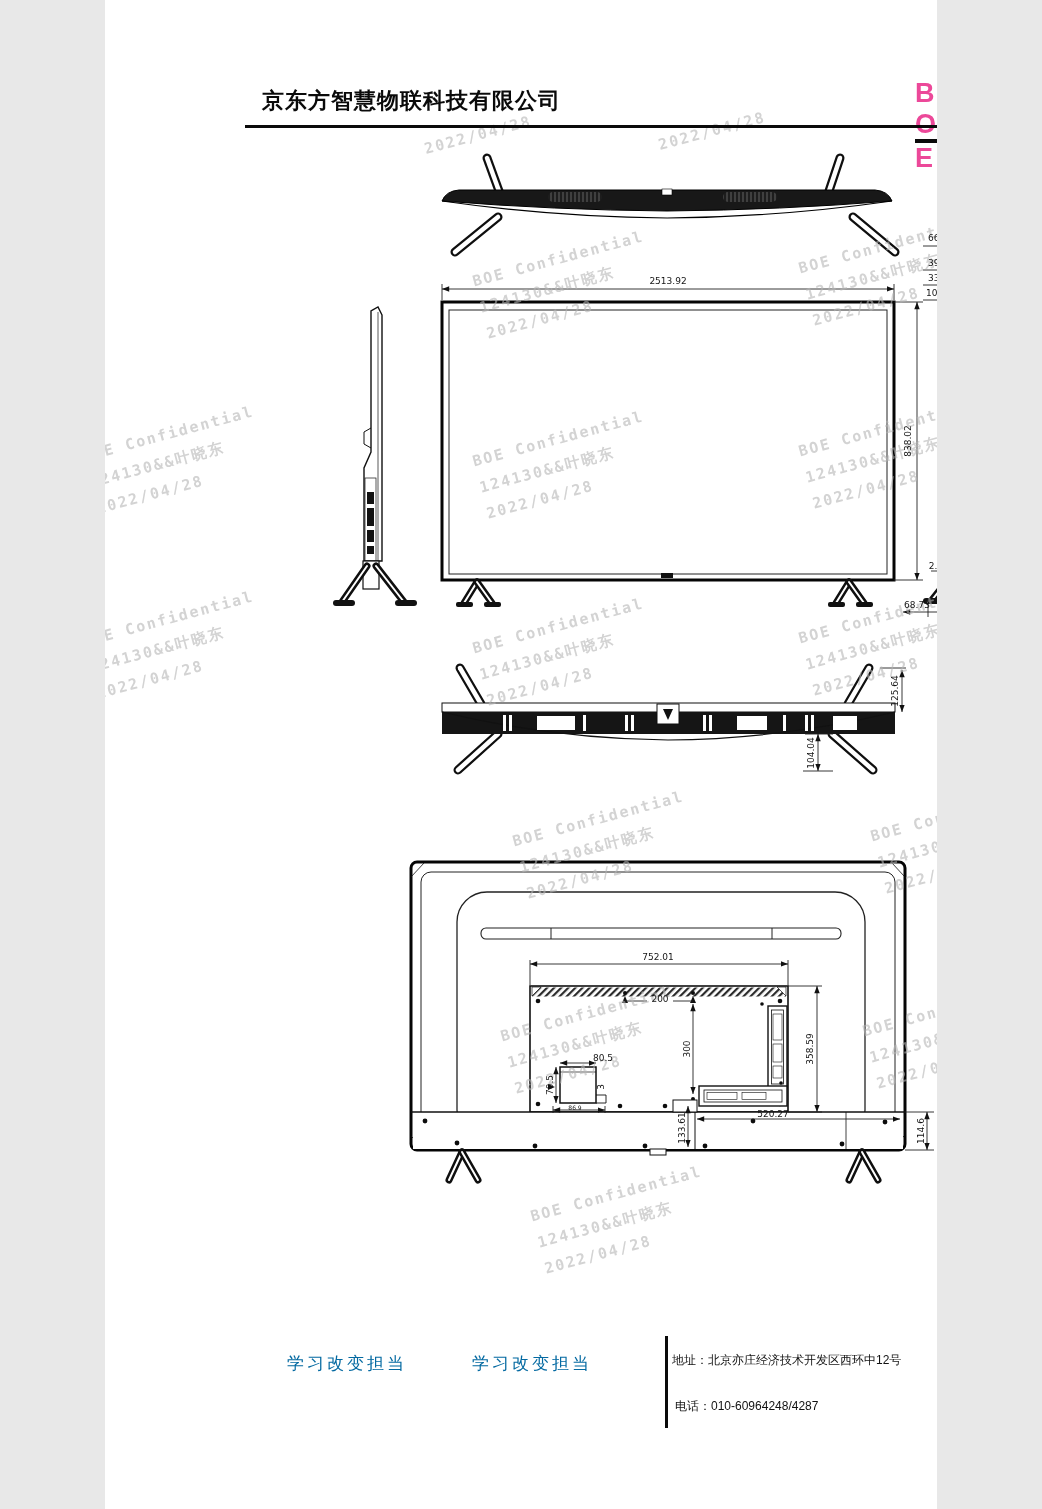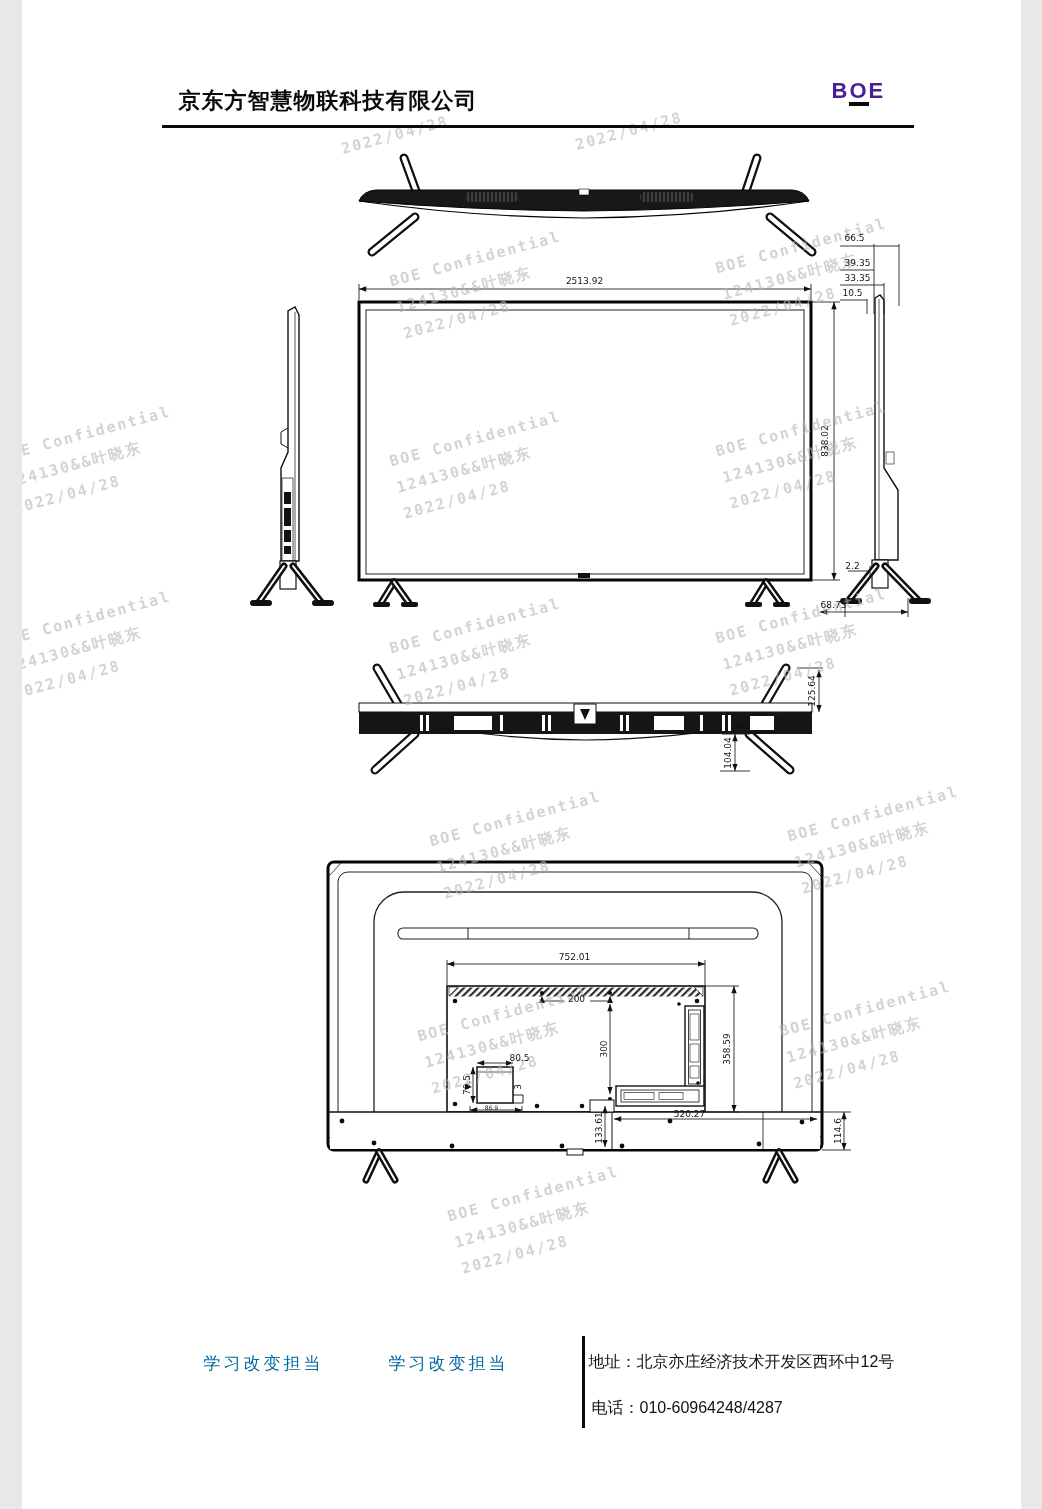--- a/index.html
+++ b/index.html
@@ -1,21 +1,21 @@
 <!DOCTYPE html>
 <html><head>
 <meta charset="utf-8">
 <style>
   html,body{margin:0;padding:0;background:#e8e8e8}
-  .stage{position:relative;width:999px;height:1509px;background:#ffffff;overflow:hidden;
+  .stage{position:relative;width:832px;height:1509px;background:#ffffff;overflow:hidden;
          font-family:"Liberation Sans",sans-serif;margin:0 auto}
   
   .hdr-company{position:absolute;left:157px;top:86px;font-size:22px;font-weight:bold;
                color:#0a0a0a;letter-spacing:1px;z-index:3}
-  .hdr-logo{position:absolute;left:810px;top:78px;font-size:22px;font-weight:bold;color:#4c1d95;
+  .hdr-logo{position:absolute;left:810px;top:78px;font-size:27px;font-weight:bold;color:#ec4899;
             letter-spacing:2px;z-index:3}
   .hdr-logo .u{display:inline-block;border-bottom:4px solid #0a0a0a;line-height:1.02}
   .hdr-rule{position:absolute;left:140px;top:125px;width:752px;height:3px;background:#0a0a0a;z-index:3}
   
   .drawing{position:absolute;left:0;top:0;z-index:1}
   .legB{stroke:#0f0f0f;stroke-width:9;stroke-linecap:round}
   .legW{stroke:#ffffff;stroke-width:4.5;stroke-linecap:round}
   .ftB{stroke:#0f0f0f;stroke-width:7;stroke-linecap:round}
   .ftW{stroke:#ffffff;stroke-width:2;stroke-linecap:round}
   .dl{stroke:#222;stroke-width:.9;fill:none}
@@ -30,21 +30,21 @@
        font-size:9px;color:#151515;white-space:nowrap;z-index:3}
   .vdim{transform:translate(-50%,-50%) rotate(-90deg)}
   .tiny{font-size:6px}
   
   .ft-slogan{position:absolute;font-size:17px;color:#0369a1;letter-spacing:3px;z-index:3}
   .ft-script-cn{position:absolute;left:160px;top:1381px;font-size:27px;color:#2a2a2a;
                 font-style:italic;font-family:"DejaVu Serif",serif;letter-spacing:4px;z-index:3}
   .ft-script-en{position:absolute;left:346px;top:1386px;font-size:23px;color:#3a3a3a;
                 font-style:italic;font-weight:bold;font-family:"DejaVu Serif",serif;z-index:3}
   .ft-divider{position:absolute;left:560px;top:1336px;width:3px;height:92px;background:#0a0a0a;z-index:3}
-  .ft-contact{position:absolute;font-size:16px;color:#111;z-index:3}
+  .ft-contact{position:absolute;font-size:12px;color:#111;z-index:3}
 </style>
 </head>
 <body>
 
 <div class="stage">
 
   <div class="hdr-company">京东方智慧物联科技有限公司</div>
   <div class="hdr-logo"><span>B</span><span class="u">O</span><span>E</span></div>
   <div class="hdr-rule"></div>
 

